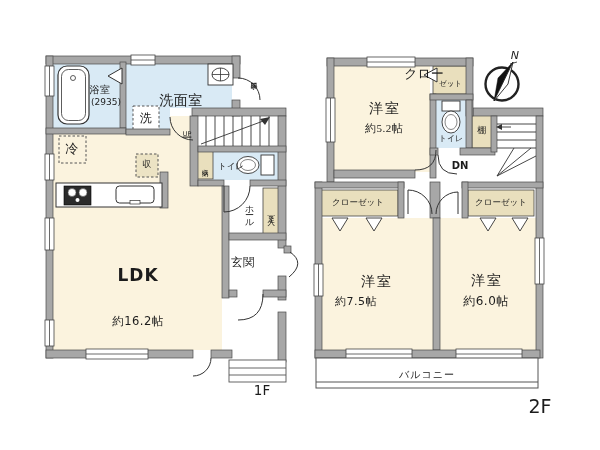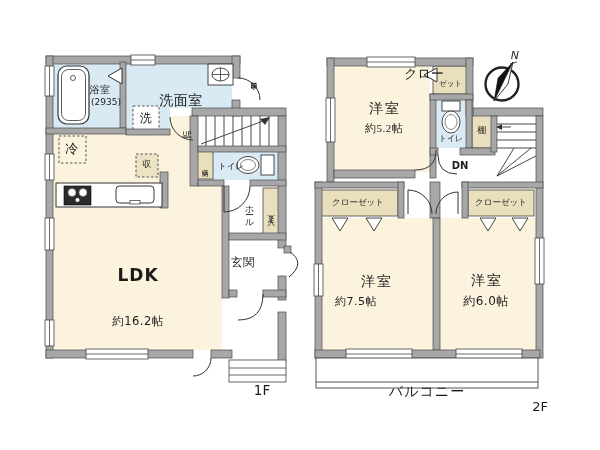--- a/index.html
+++ b/index.html
@@ -257,17 +257,17 @@
 <div class="lbl" style="left:450.5px;top:84px;font-size:7.5px;letter-spacing:0;font-family:Liberation Serif, serif;">ゼット</div>
 <div class="lbl" style="left:451px;top:139px;font-size:8px;letter-spacing:0;">トイレ</div>
 <div class="lbl" style="left:482px;top:131px;font-size:9px;">棚</div>
 <div class="lbl" style="left:460px;top:166px;font-size:10px;letter-spacing:0;font-weight:bold;">DN</div>
 <div class="lbl" style="left:358px;top:202px;font-size:8.5px;letter-spacing:0;">クローゼット</div>
 <div class="lbl" style="left:501px;top:202px;font-size:8.5px;letter-spacing:0;">クローゼット</div>
 <div class="lbl" style="left:377px;top:281px;font-size:14px;letter-spacing:2px;">洋室</div>
 <div class="lbl" style="left:356px;top:302px;font-size:11px;text-align:right;">約7.5帖</div>
 <div class="lbl" style="left:487px;top:280px;font-size:14px;letter-spacing:2px;">洋室</div>
 <div class="lbl" style="left:486px;top:301px;font-size:12px;">約6.0帖</div>
-<div class="lbl" style="left:427px;top:375px;font-size:14px;letter-spacing:1px;margin-top:16px;">バルコニー</div>
+<div class="lbl" style="left:427px;top:375px;font-size:10px;letter-spacing:1px;">バルコニー</div>
 <div class="lbl italic" style="left:515px;top:56px;font-size:11px;">N</div>
-<div class="lbl" style="left:540px;top:407px;font-size:13px;letter-spacing:0;">2F</div>
+<div class="lbl" style="left:540px;top:407px;font-size:19px;letter-spacing:0;">2F</div>
 
 </div>
 
 </body></html>

